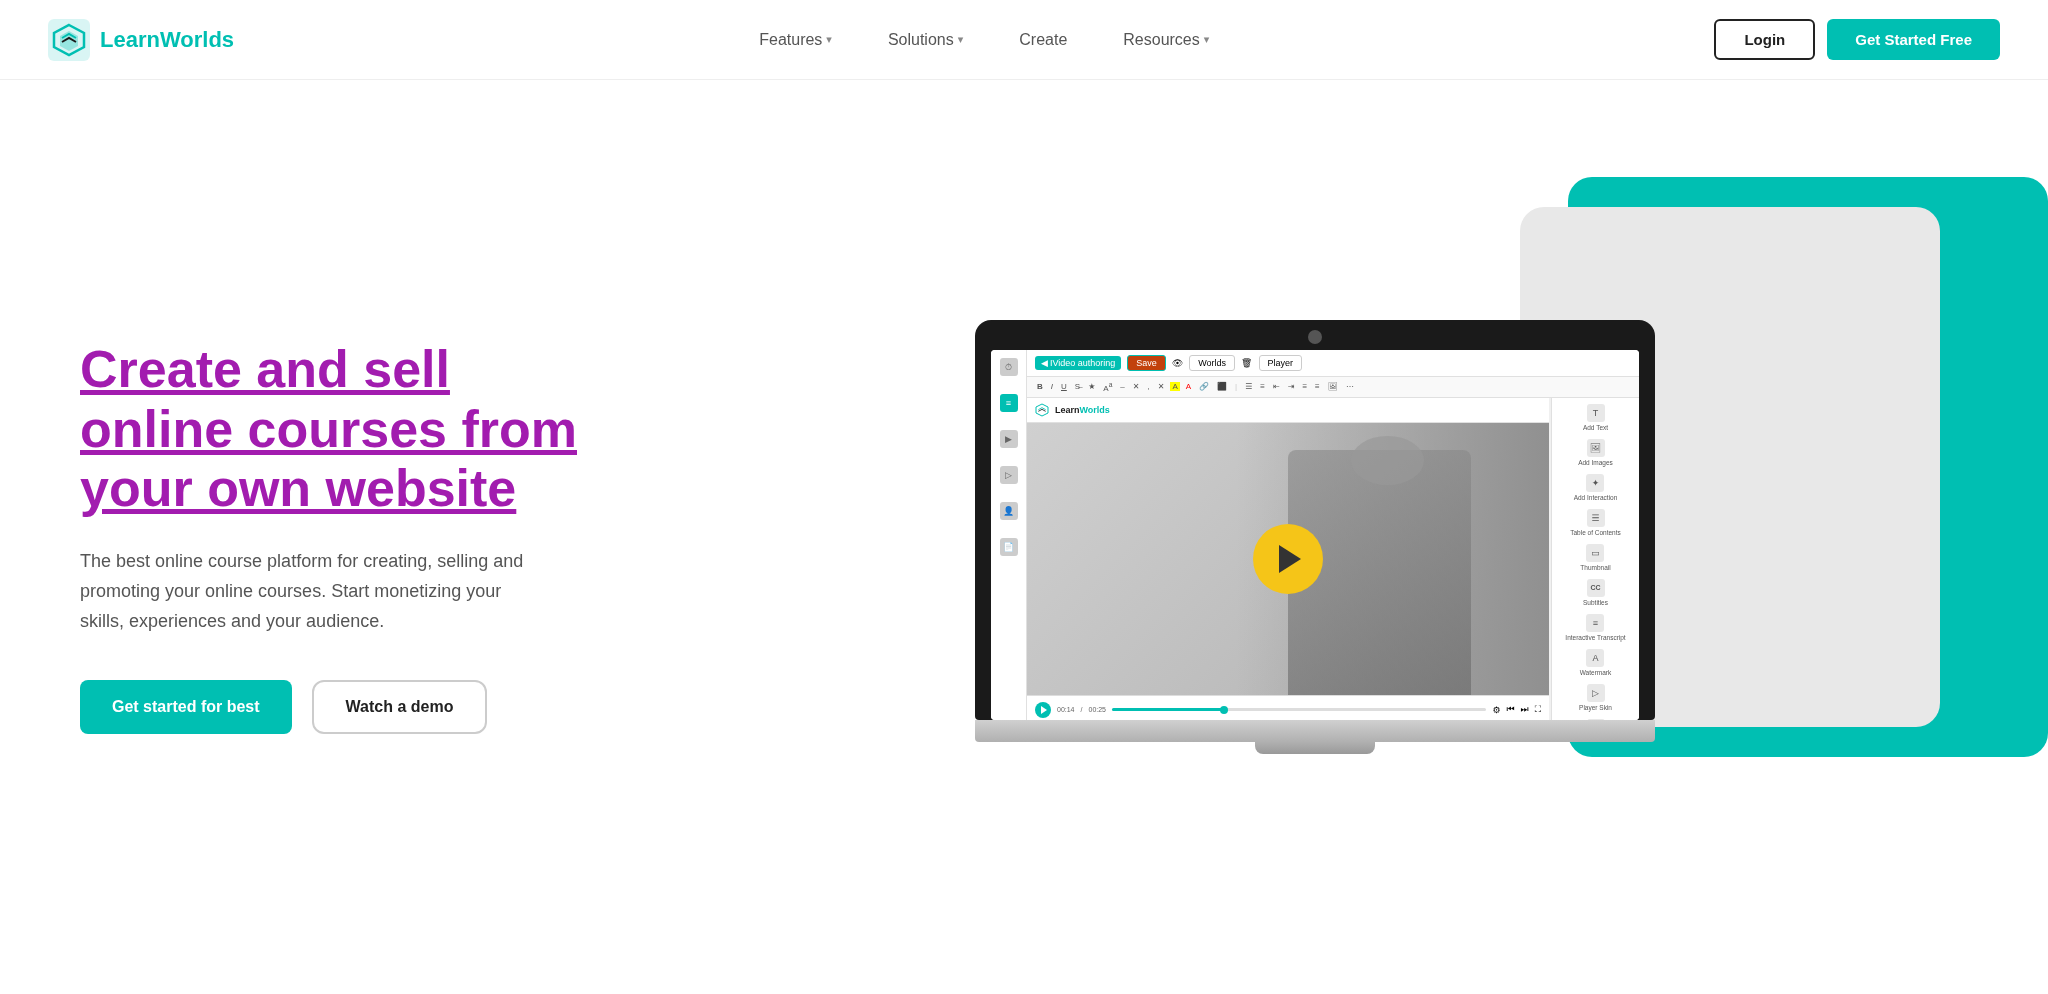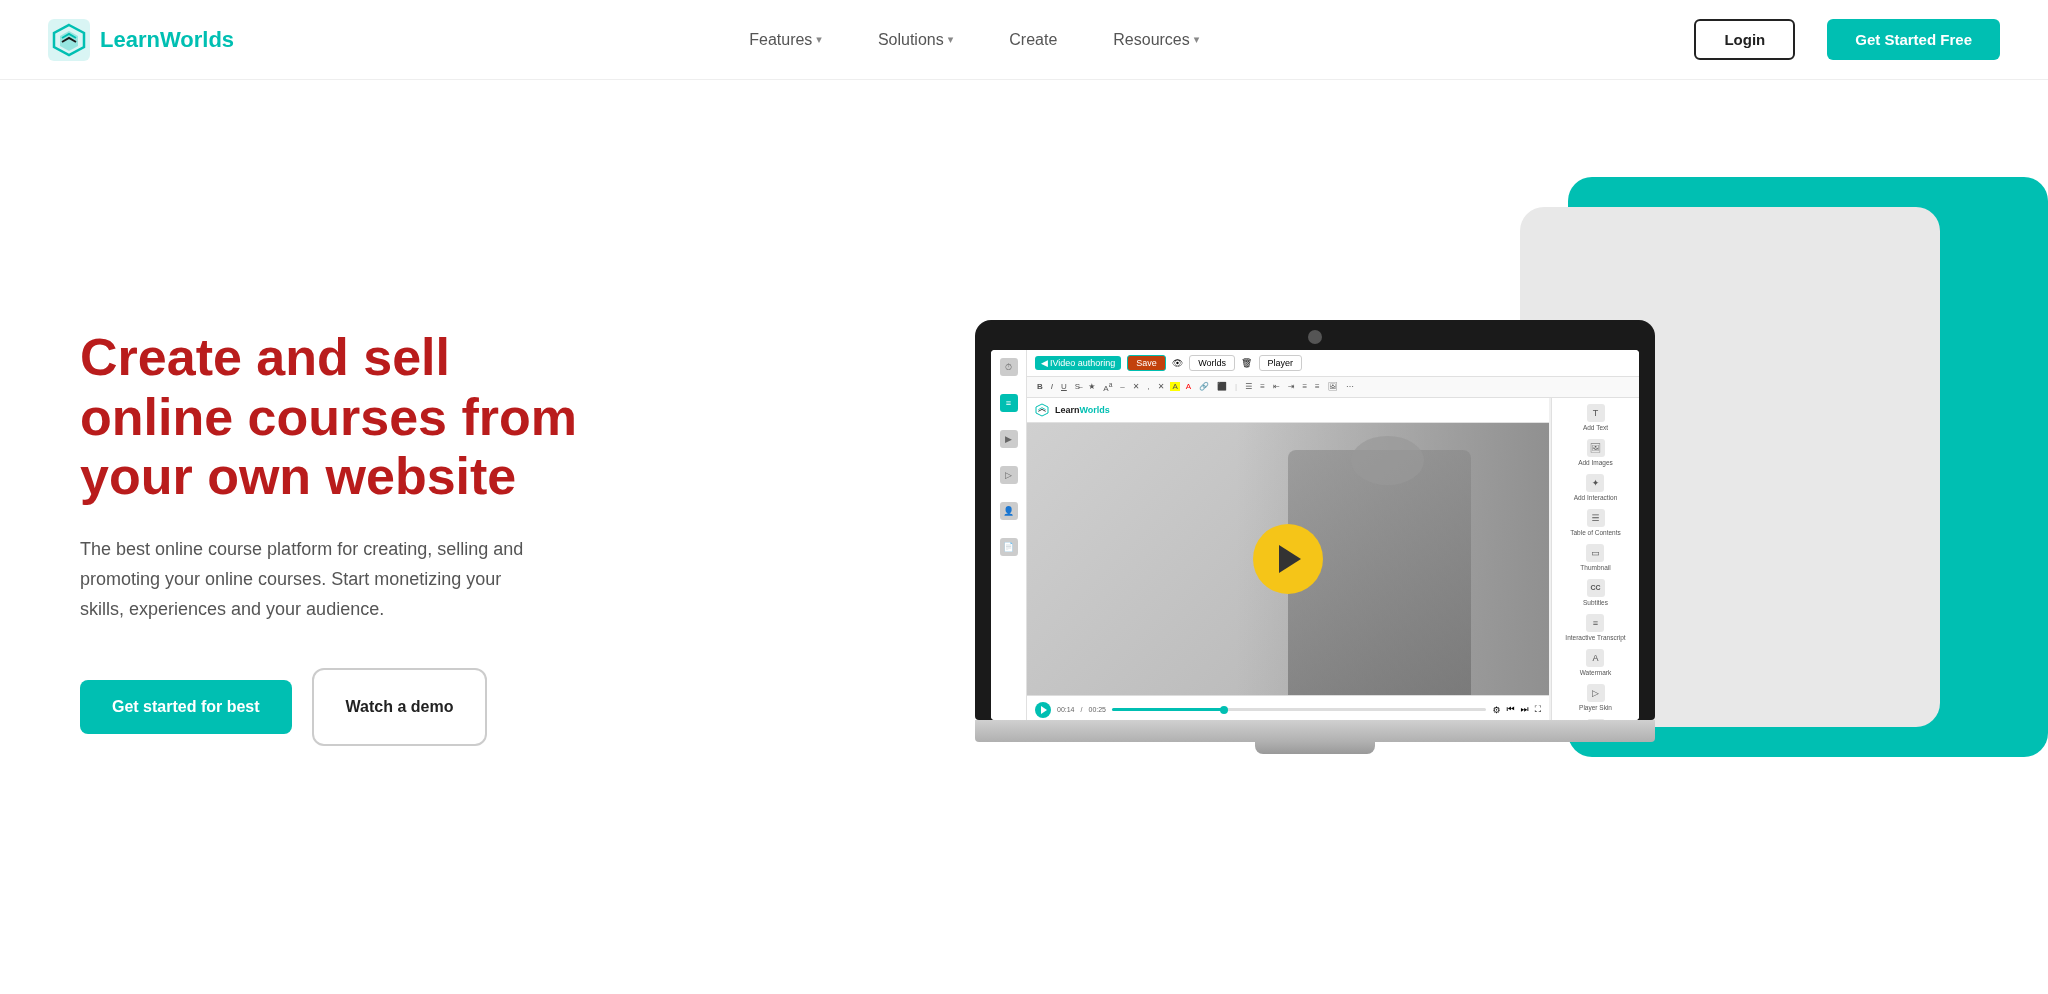--- a/index.html
+++ b/index.html
@@ -14,54 +14,55 @@
     .nav-logo { display: flex; align-items: center; gap: 10px; text-decoration: none; }
     .nav-logo-icon { width: 42px; height: 42px; }
     .nav-logo-text { font-size: 22px; font-weight: 700; color: #1a1a1a; }
     .nav-logo-text span { color: #00bfb2; }
     .nav-links { display: flex; align-items: center; gap: 36px; }
     .nav-link {
       font-size: 16px; color: #555; text-decoration: none; cursor: pointer;
       display: flex; align-items: center; gap: 4px; margin-left: 20px;
     }
     .chevron { font-size: 11px; color: #888; }
-    .nav-actions { display: flex; align-items: center; gap: 32px; }
+    .nav-actions { display: flex; align-items: center; gap: 12px; }
     .btn-login {
       padding: 10px 28px; border: 2px solid #222; border-radius: 6px;
       background: #fff; font-size: 15px; font-weight: 600; color: #222;
       cursor: pointer;
     }
     .btn-started {
       padding: 12px 28px; border: none; border-radius: 6px;
       background: #00bfb2; font-size: 15px; font-weight: 700; color: #fff;
       cursor: pointer; white-space: nowrap;
     }
 
     
     .hero {
       display: flex; align-items: center; justify-content: space-between;
       padding: 60px 48px 60px 80px; min-height: calc(994px - 80px);
       background: #fff; overflow: hidden; position: relative;
     }
     .hero-left { max-width: 520px; flex-shrink: 0; }
     .hero-headline {
-      font-size: 52px; font-weight: 800; color: #b91c1c; line-height: 1.15;
+      font-size: 52px; font-weight: 800; color: #a21caf; line-height: 1.15;
       margin-bottom: 28px;
+      text-decoration: underline;
     }
     .hero-sub {
       font-size: 18px; color: #555; line-height: 1.65; margin-bottom: 44px;
       max-width: 460px;
     }
     .hero-buttons { display: flex; gap: 20px; align-items: center; }
     .btn-hero-primary {
       padding: 18px 32px; background: #00bfb2; color: #fff; font-size: 16px;
       font-weight: 700; border: none; border-radius: 8px; cursor: pointer;
     }
     .btn-hero-secondary {
-      padding: 28px 32px; background: #fff; color: #222; font-size: 16px;
+      padding: 16px 32px; background: #fff; color: #222; font-size: 16px;
       font-weight: 700; border: 2px solid #ccc; border-radius: 12px; cursor: pointer;
     }
 
     
     .hero-right {
       flex: 1; display: flex; justify-content: center; align-items: center;
       position: relative; min-height: 600px;
     }
     .bg-teal-rect {
       position: absolute; right: -48px; top: -60px;

